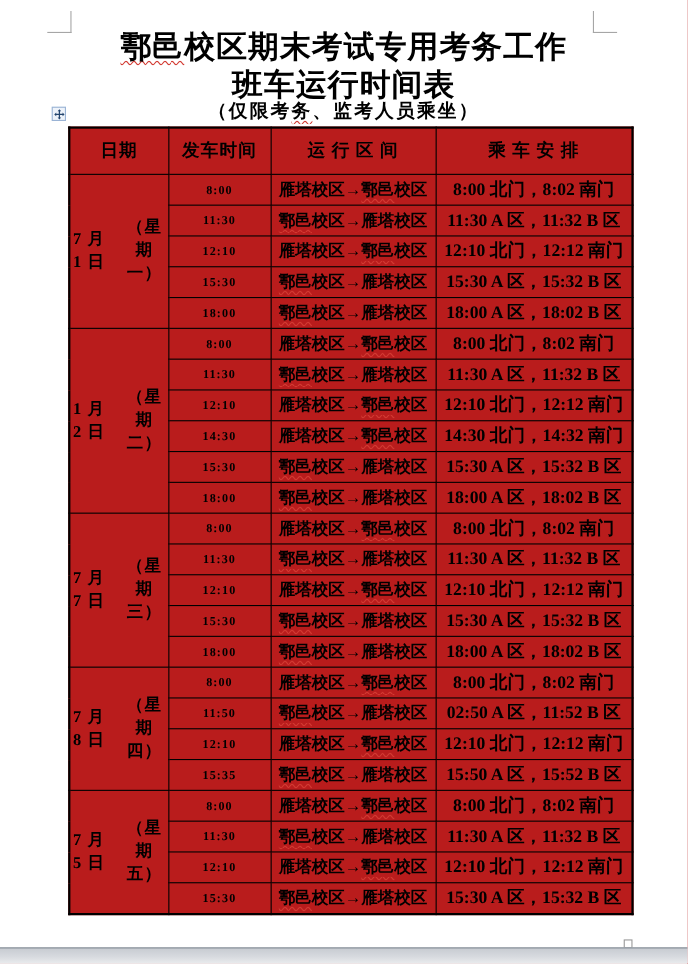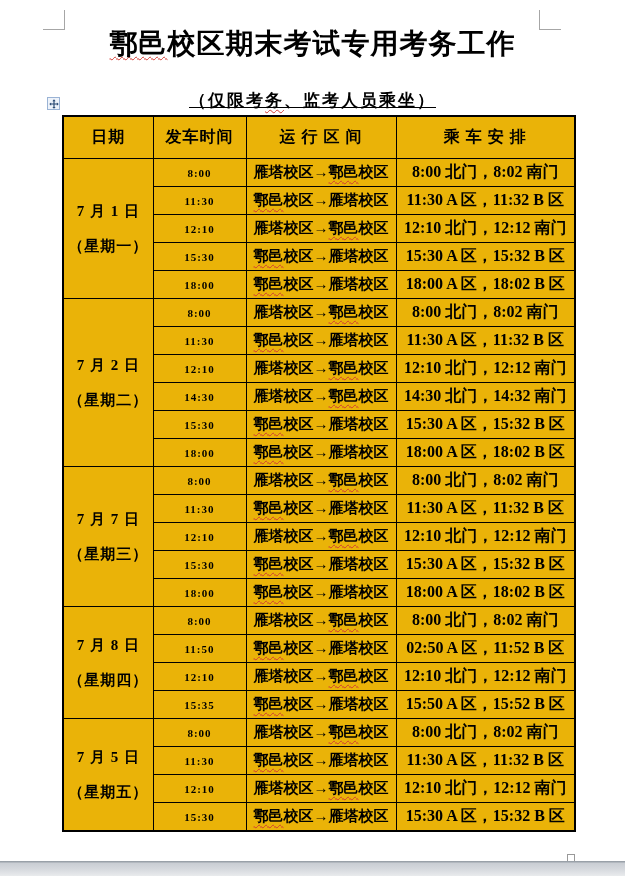--- a/index.html
+++ b/index.html
@@ -17,21 +17,20 @@
 
   .title{
     position:absolute;top:27px;left:0;width:625px;margin:0;
     text-align:center;font-size:28px;font-weight:bold;color:#000;
     line-height:34px;letter-spacing:1px;
   }
   .subtitle{
     position:absolute;top:89px;left:0;width:625px;
     text-align:center;font-size:17px;font-weight:600;color:#000;
     letter-spacing:2px;
-    text-decoration:underline;
   }
 
   
   .sq{
     text-decoration:underline;
     text-decoration-style:wavy;
     text-decoration-color:#d23a32;
     text-decoration-thickness:1px;
     text-underline-offset:3px;
     text-decoration-skip-ink:none;
@@ -42,33 +41,33 @@
     position:absolute;left:47px;top:97px;width:13px;height:13px;
     background:#eef3fa;border:1px solid #9ab3d5;
     display:flex;align-items:center;justify-content:center;
     cursor:move;box-sizing:border-box;
   }
   .move-handle svg{display:block;width:10px;height:10px;}
 
   table.schedule{
     position:absolute;left:62px;top:115px;width:512px;
     border-collapse:collapse;table-layout:fixed;
-    border:2px solid #000;background:#eab308;
+    border:2px solid #000;background:#b91c1c;
   }
   table.schedule th,table.schedule td{
     border:1px solid #000;text-align:center;vertical-align:middle;
     color:#000;font-weight:bold;padding:0 1px;overflow:hidden;
   }
   table.schedule th{height:41px;font-size:16px;letter-spacing:1px;}
   table.schedule td{height:27px;}
   td.c-time{font-size:11px;letter-spacing:1px;}
   td.c-route{font-size:15px;}
   td.c-arr{font-size:16px;}
   td.c-date{font-size:15px;letter-spacing:1px;}
-  .date-wrap{display:flex;flex-direction:column;justify-content:center;align-items:center;gap:14px;}
+  .date-wrap{display:flex;flex-direction:row;justify-content:center;align-items:center;gap:14px;}
   .date-wrap div{line-height:21px;}
 
   
   .resize-handle{
     position:absolute;left:567px;top:854px;width:6px;height:6px;
     border:1px solid #999;background:#fff;box-sizing:content-box;
   }
 
   
   .bottom-bar{
@@ -79,20 +78,21 @@
 </head>
 <body>
 
 <div class="page">
 
   <div class="mark mark-tl"></div>
   <div class="mark mark-tr"></div>
 
   <h1 class="title">
     <span><span class="sq">鄠邑</span>校区期末考试专用考务工作</span><br>
+    <span>班车运行时间表</span>
   </h1>
 
   <div class="subtitle">（仅限考<span class="sq">务</span>、监考人员乘坐）</div>
 
   <div class="move-handle">
     <span>
       <svg viewBox="0 0 16 16" width="10" height="10">
         <path d="M8 0.5 L10.6 3.4 H8.9 V7.1 H12.6 V5.4 L15.5 8 L12.6 10.6 V8.9 H8.9 V12.6 H10.6 L8 15.5 L5.4 12.6 H7.1 V8.9 H3.4 V10.6 L0.5 8 L3.4 5.4 V7.1 H7.1 V3.4 H5.4 Z" fill="#24456e"></path>
       </svg>
     </span>
@@ -141,21 +141,21 @@
           <td class="c-arr">15:30 A 区，15:32 B 区</td>
         </tr>
         <tr>
           <td class="c-time">18:00</td>
           <td class="c-route"><span class="sq">鄠邑</span>校区→雁塔校区</td>
           <td class="c-arr">18:00 A 区，18:02 B 区</td>
         </tr>
         <tr>
           <td class="c-date" rowspan="6">
             <div class="date-wrap">
-              <div>7 月 2 日</div>
+              <div>1 月 2 日</div>
               <div>（星期二）</div>
             </div>
           </td>
           <td class="c-time">8:00</td>
           <td class="c-route">雁塔校区→<span class="sq">鄠邑</span>校区</td>
           <td class="c-arr">8:00 北门，8:02 南门</td>
         </tr>
         <tr>
           <td class="c-time">11:30</td>
           <td class="c-route"><span class="sq">鄠邑</span>校区→雁塔校区</td>

